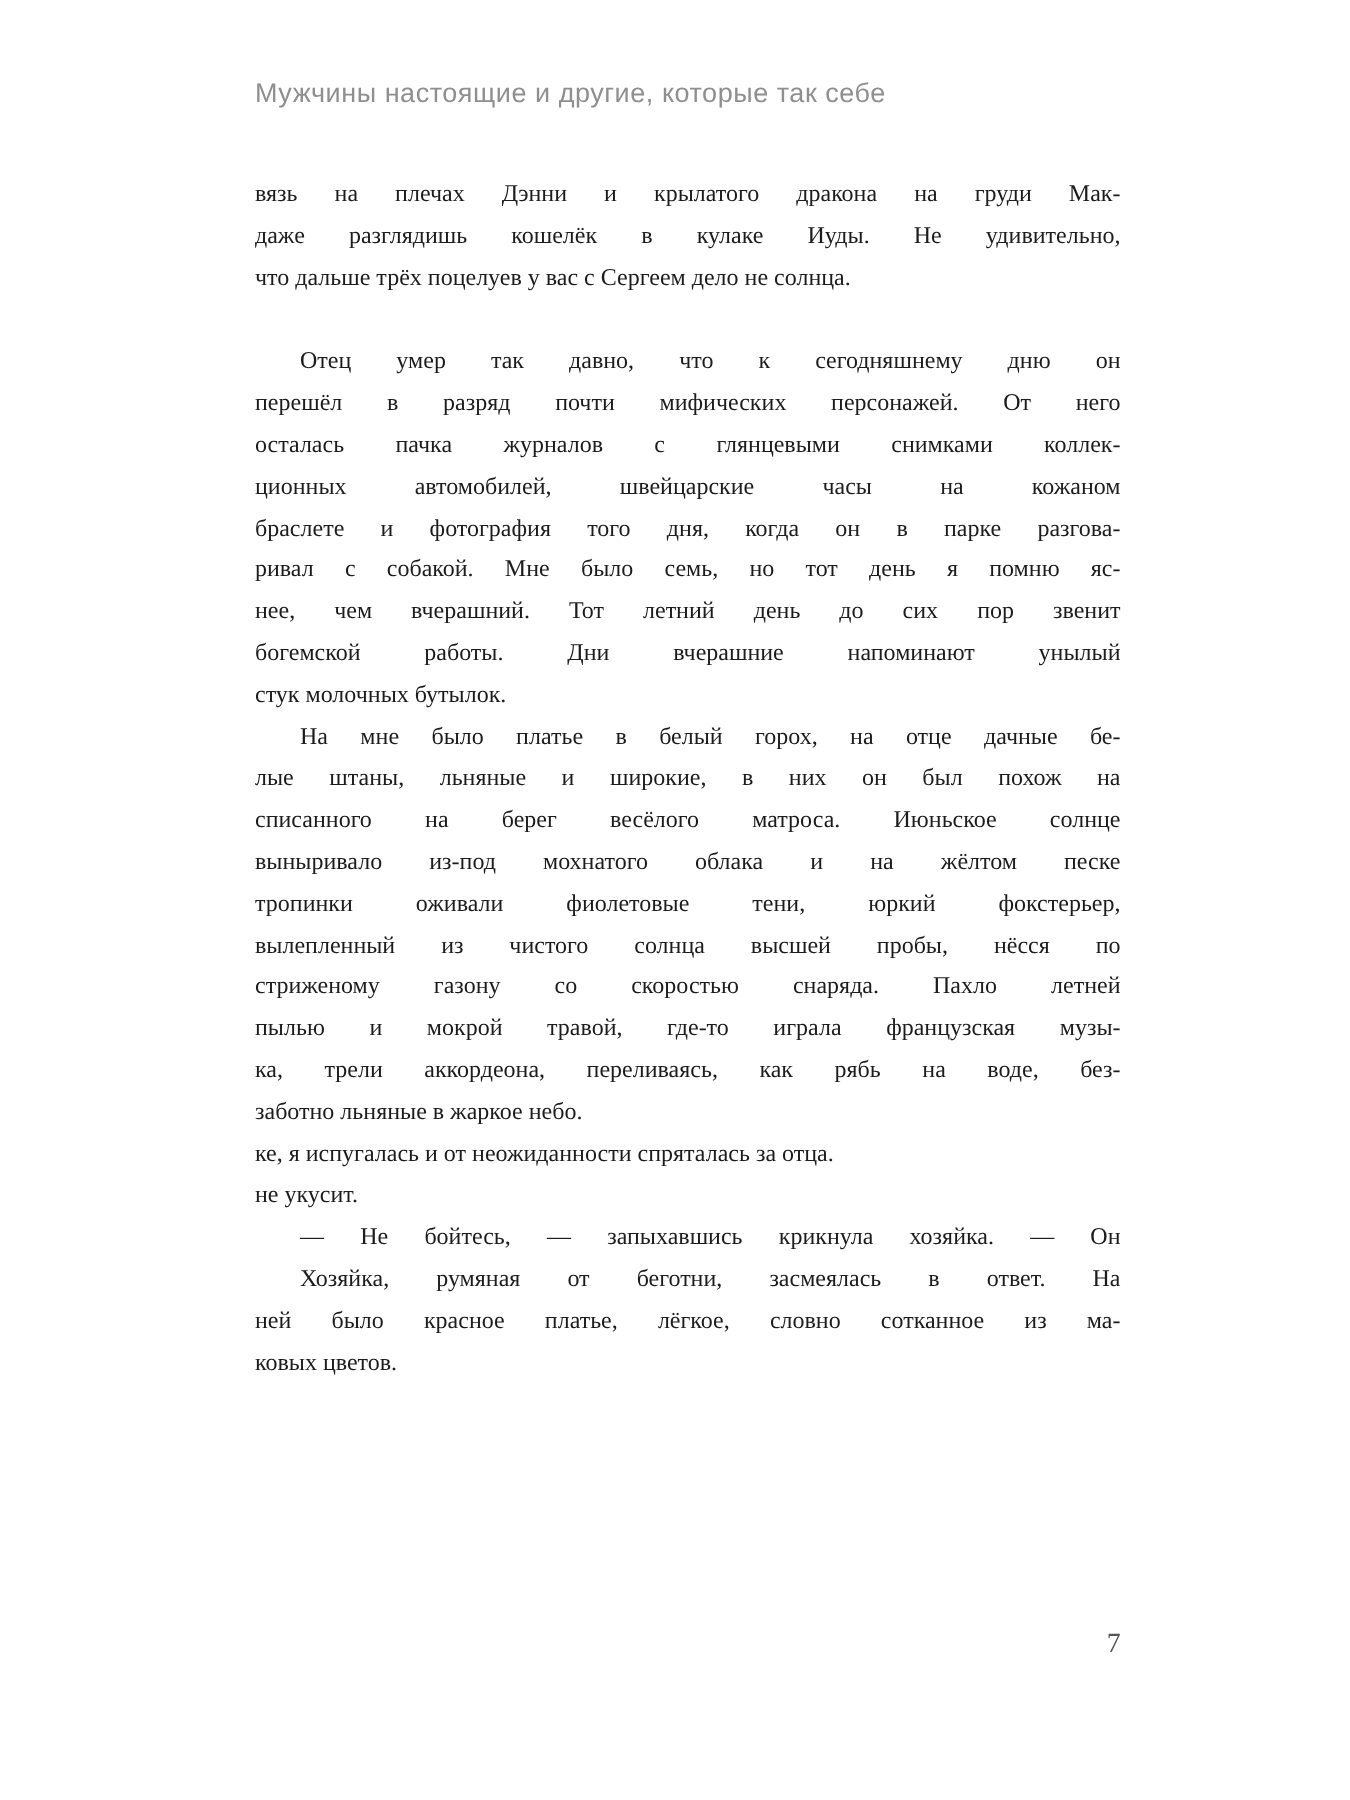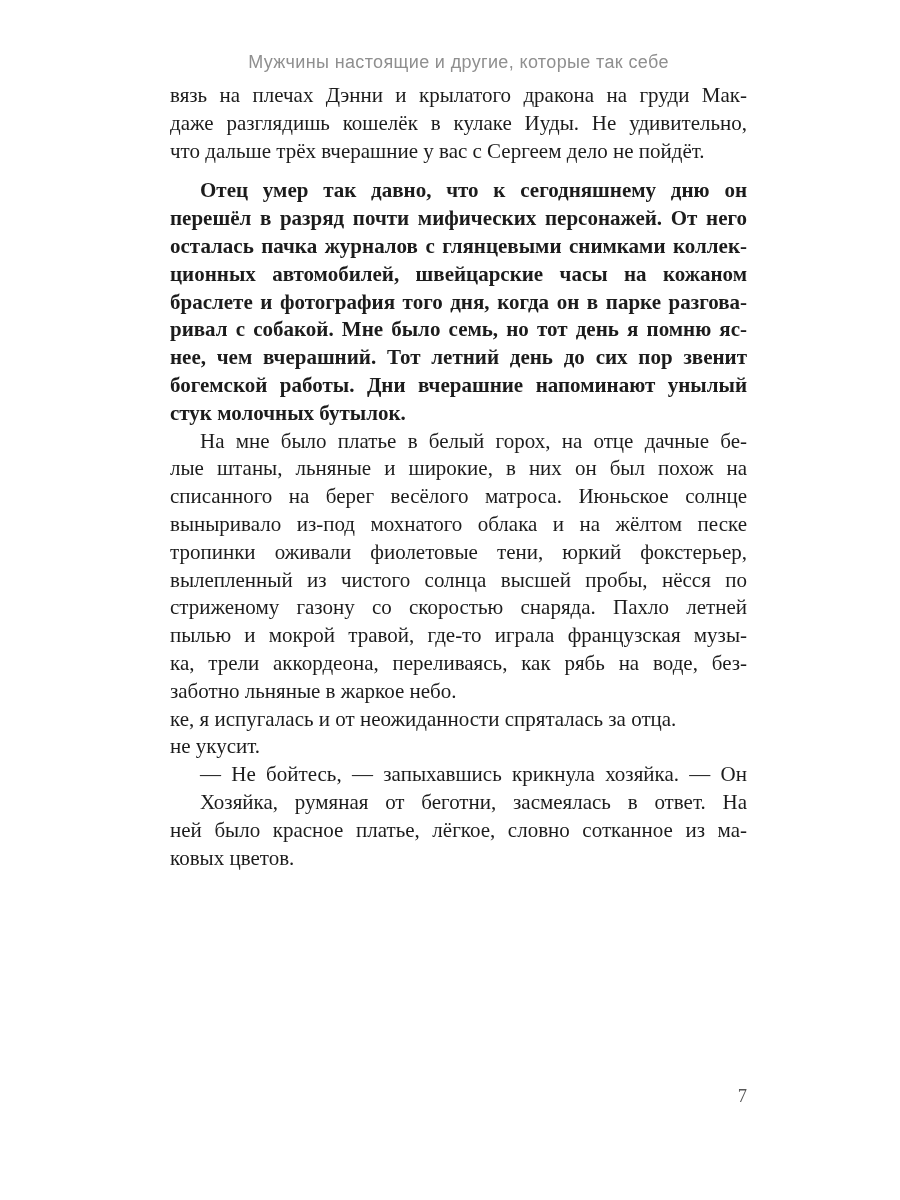--- a/index.html
+++ b/index.html
@@ -10,35 +10,35 @@
     font-family: "Liberation Serif", "DejaVu Serif", serif;
     color: var(--text, #1c1c1c);
     position: relative;
     overflow: hidden;
   }
   .running-header {
     position: absolute;
     top: 52px;
     left: 170px;
     width: 577px;
-    text-align: center;
+    text-align: left;
     font-family: "Liberation Sans", "DejaVu Sans", sans-serif;
     font-size: 18px;
     letter-spacing: 0.02em;
     color: var(--header, #8f8f8f);
   }
   .text-block {
     position: absolute;
-    top: 82px;
+    top: 116px;
     left: 170px;
     width: 577px;
-    font-size: 21px;
+    font-size: 16px;
   }
   .paragraph { margin: 0; }
-  .paragraph.gap-before { margin-top: 12px; font-weight: bold; }
+  .paragraph.gap-before { margin-top: 28px; }
   .line {
     line-height: 27.8px;
     text-align: justify;
     text-align-last: justify;
   }
   .line.last { text-align-last: left; }
   .line.indent { text-indent: 30px; }
   .page-number {
     position: absolute;
     top: 1086px;
@@ -51,21 +51,21 @@
 </style>
 </head>
 <body>
 
 <div class="running-header">Мужчины настоящие и другие, которые так себе</div>
 
 <div class="text-block" id="text-block">
     <div class="paragraph">
       <div class="line">вязь на плечах Дэнни и крылатого дракона на груди Мак-</div>
       <div class="line">даже разглядишь кошелёк в кулаке Иуды. Не удивительно,</div>
-      <div class="line last">что дальше трёх вчерашние у вас с Сергеем дело не пойдёт.</div>
+      <div class="line last">что дальше трёх поцелуев у вас с Сергеем дело не солнца.</div>
     </div>
     <div class="paragraph gap-before">
       <div class="line indent">Отец умер так давно, что к сегодняшнему дню он</div>
       <div class="line">перешёл в разряд почти мифических персонажей. От него</div>
       <div class="line">осталась пачка журналов с глянцевыми снимками коллек-</div>
       <div class="line">ционных автомобилей, швейцарские часы на кожаном</div>
       <div class="line">браслете и фотография того дня, когда он в парке разгова-</div>
       <div class="line">ривал с собакой. Мне было семь, но тот день я помню яс-</div>
       <div class="line">нее, чем вчерашний. Тот летний день до сих пор звенит</div>
       <div class="line">богемской работы. Дни вчерашние напоминают унылый</div>

